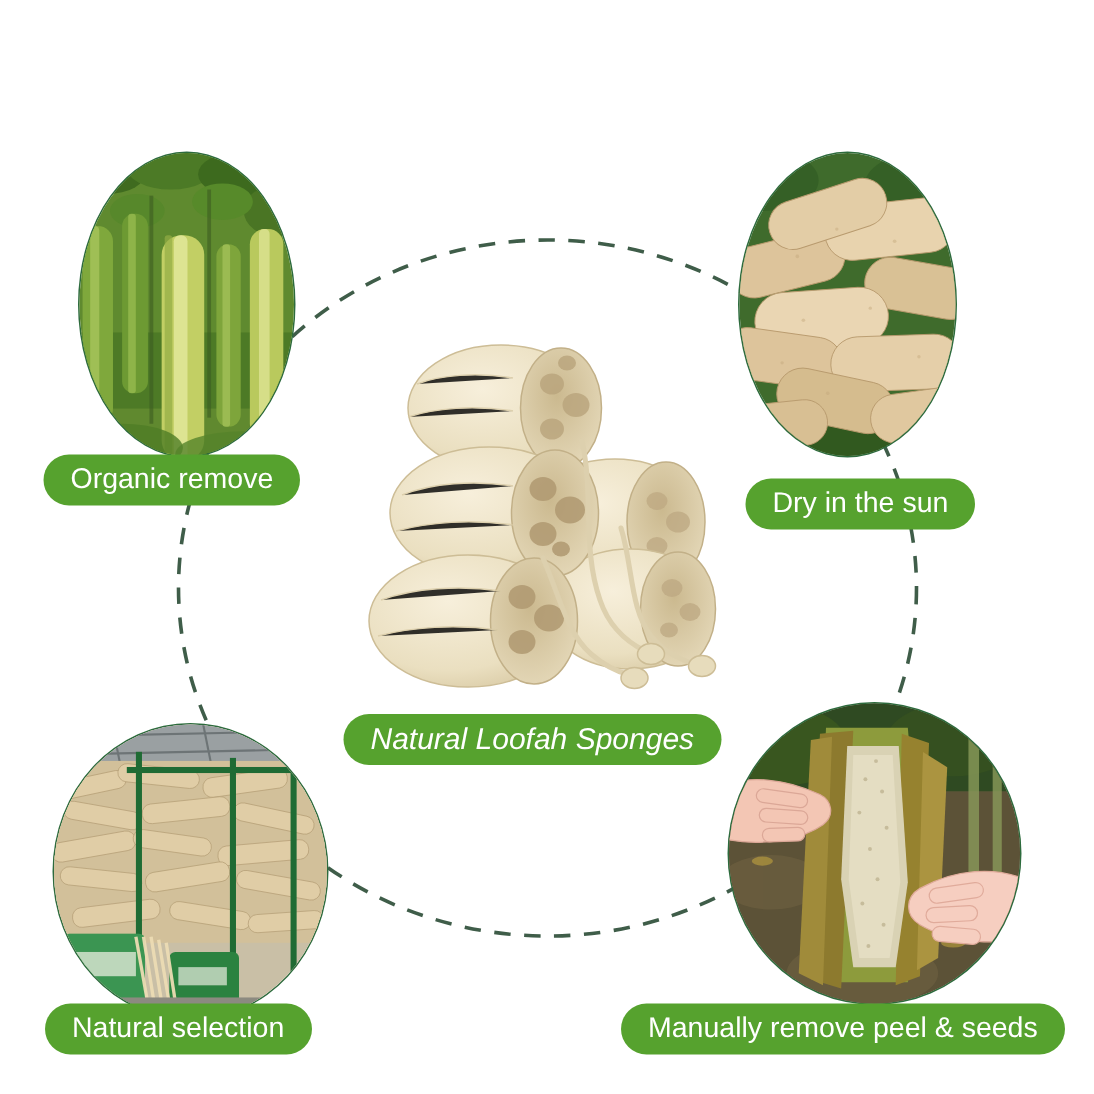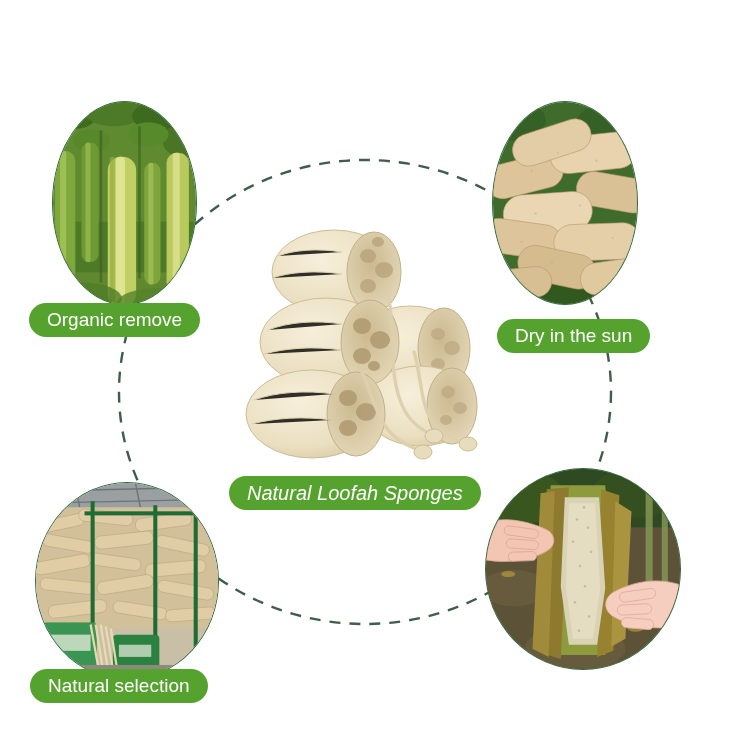--- a/index.html
+++ b/index.html
@@ -297,20 +297,21 @@
       </g>
 
       <g fill="#f6cec0" stroke="#e0ab9b" stroke-width="0.8">
         <path d="M202 120 C178 108 150 112 128 124 C118 130 118 142 128 148 C148 160 180 162 202 156 Z"></path>
         <rect x="134" y="122" width="36" height="10" rx="5" transform="rotate(-8 152 127)"></rect>
         <rect x="132" y="136" width="34" height="10" rx="5" transform="rotate(-3 149 141)"></rect>
         <rect x="136" y="150" width="32" height="10" rx="5" transform="rotate(5 152 155)"></rect>
       </g>
     </svg>
   </div>
+  <div class="pill pill-manual">Manually remove peel &amp; seeds</div>
 
   <div class="center-product">
     <svg viewBox="0 0 262 250" width="262" height="250">
       <defs>
         <radialGradient id="sp" cx="40%" cy="35%" r="75%">
           <stop offset="0%" stop-color="#f7efdb"></stop>
           <stop offset="70%" stop-color="#eadfc0"></stop>
           <stop offset="100%" stop-color="#d8c9a3"></stop>
         </radialGradient>
         <radialGradient id="hole" cx="45%" cy="40%" r="70%">

